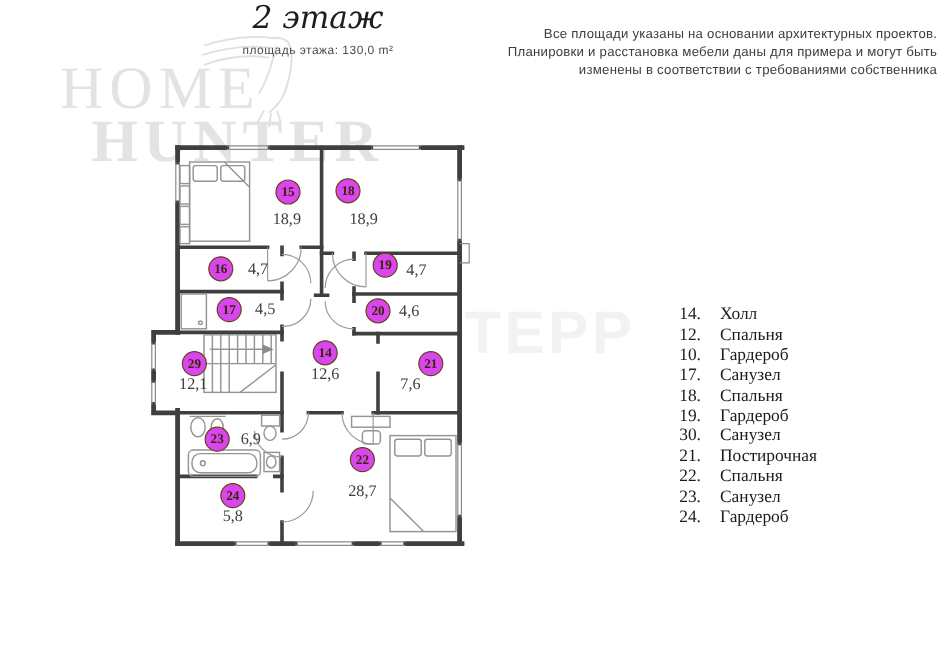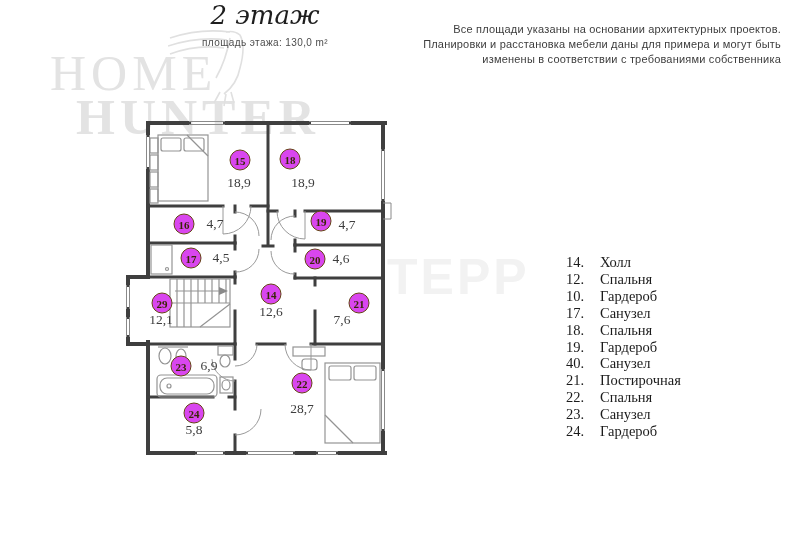--- a/index.html
+++ b/index.html
@@ -221,21 +221,21 @@
       </div>
     <div class="legend-row">
         <span class="legend-num">18.</span>
         <span>Спальня</span>
       </div>
     <div class="legend-row">
         <span class="legend-num">19.</span>
         <span>Гардероб</span>
       </div>
     <div class="legend-row">
-        <span class="legend-num">40.</span>
+        <span class="legend-num">30.</span>
         <span>Санузел</span>
       </div>
     <div class="legend-row">
         <span class="legend-num">21.</span>
         <span>Постирочная</span>
       </div>
     <div class="legend-row">
         <span class="legend-num">22.</span>
         <span>Спальня</span>
       </div>

